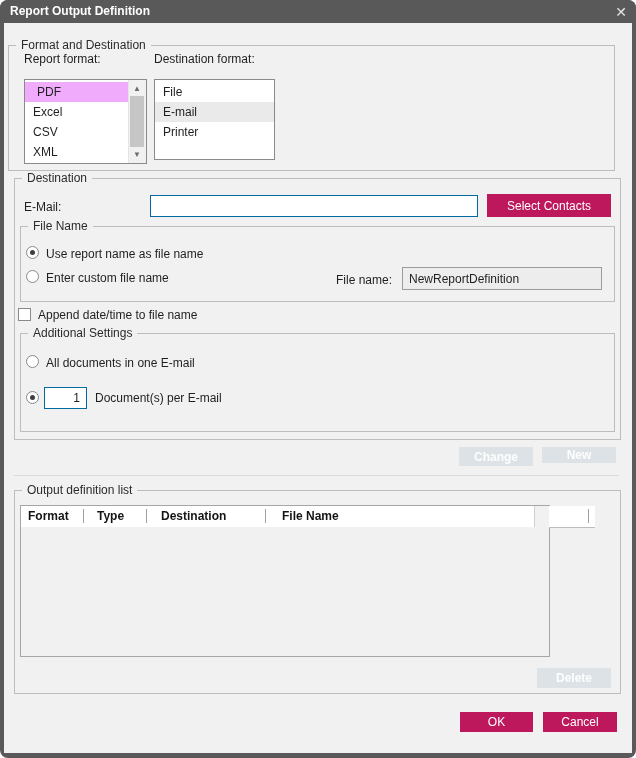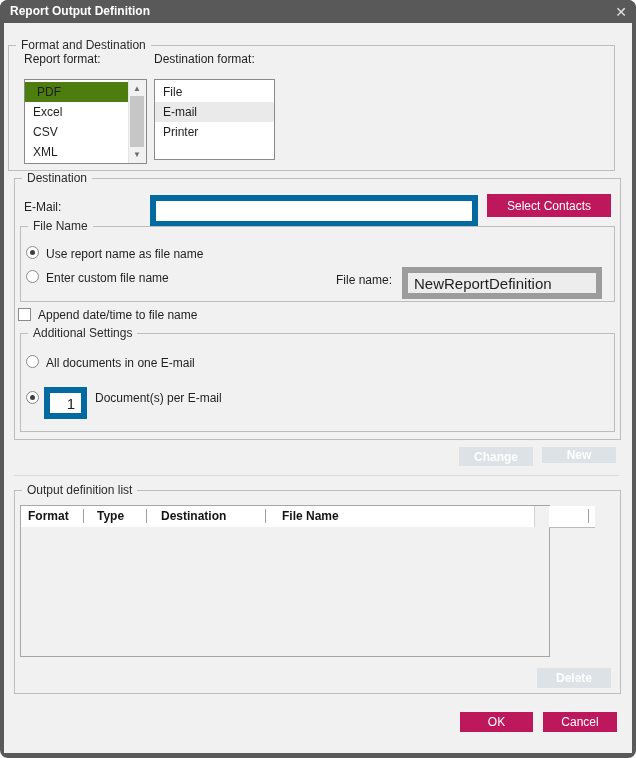--- a/index.html
+++ b/index.html
@@ -33,32 +33,32 @@
     position:absolute;top:-8px;left:7px;background:#f1f1f1;
     padding:0 5px;line-height:15px;color:#2b2b2b;white-space:nowrap;
   }
   .lbl{position:absolute;white-space:nowrap;color:#1f1f1f;}
   
   .listbox{
     position:absolute;background:#ffffff;border:1px solid #8a8a8a;display:flex;
   }
   .listbox .items{flex:1 1 auto;padding-top:2px;}
   .litem{height:20px;line-height:20px;padding-left:8px;white-space:nowrap;}
-  .fmt-item.on{background:#4d7c0f;padding-left:12px;}
+  .fmt-item.on{background:#f0abfc;padding-left:12px;}
   .dst-item.on{background:#eaeaea;}
   
   .vscroll{width:17px;background:#f1f1f1;position:relative;border-left:1px solid #e4e4e4;}
   .sb-arrow{position:absolute;left:0;width:16px;height:15px;color:#6d6d6d;font-size:8px;line-height:15px;text-align:center;}
   .sb-arrow.up{top:1px;}
   .sb-arrow.down{bottom:1px;}
   .sb-thumb{position:absolute;left:1px;top:16px;width:14px;bottom:16px;background:#c6c6c6;}
   
   .tinput{
-    position:absolute;border:6px solid #0369a1;background:#ffffff;
-    font-family:"Liberation Sans",sans-serif;font-size:15px;color:#1f1f1f;
+    position:absolute;border:1px solid #0369a1;background:#ffffff;
+    font-family:"Liberation Sans",sans-serif;font-size:12px;color:#1f1f1f;
     padding:10px 6px;box-sizing:border-box;outline:none;
   }
   .tinput.graybg{background:#ededed;border-color:#9c9c9c;}
   .tinput.num{text-align:right;}
   
   .btn{
     position:absolute;border:none;color:#ffffff;
     font-family:"Liberation Sans",sans-serif;font-size:12px;
     text-align:center;padding:0;cursor:default;
   }

